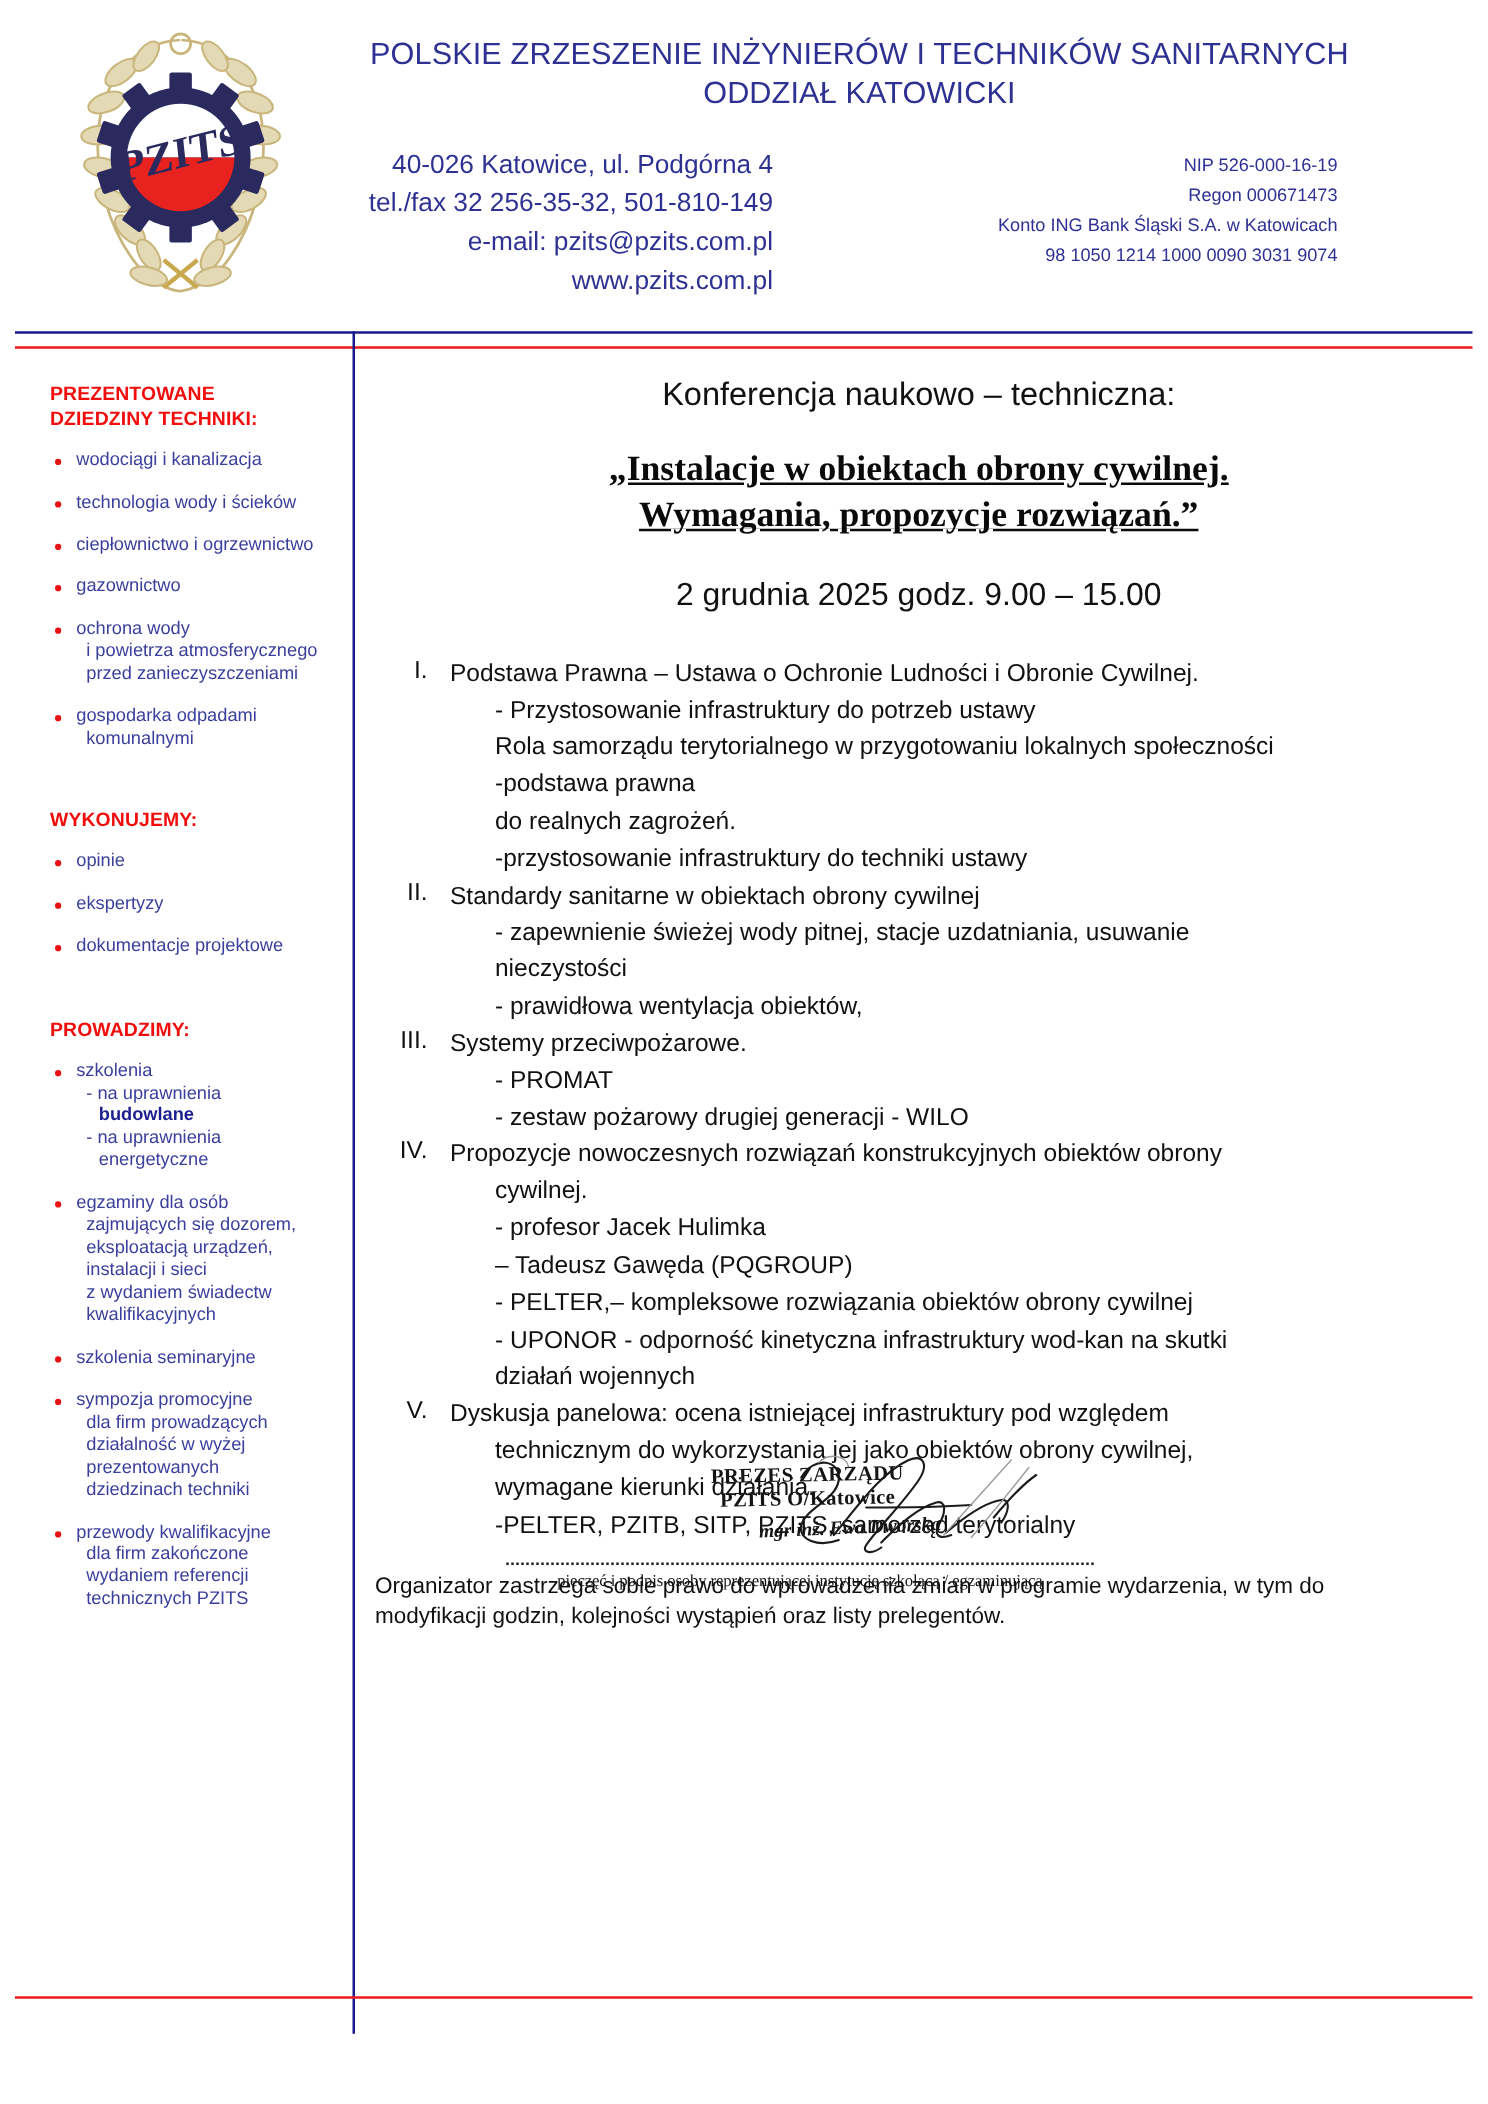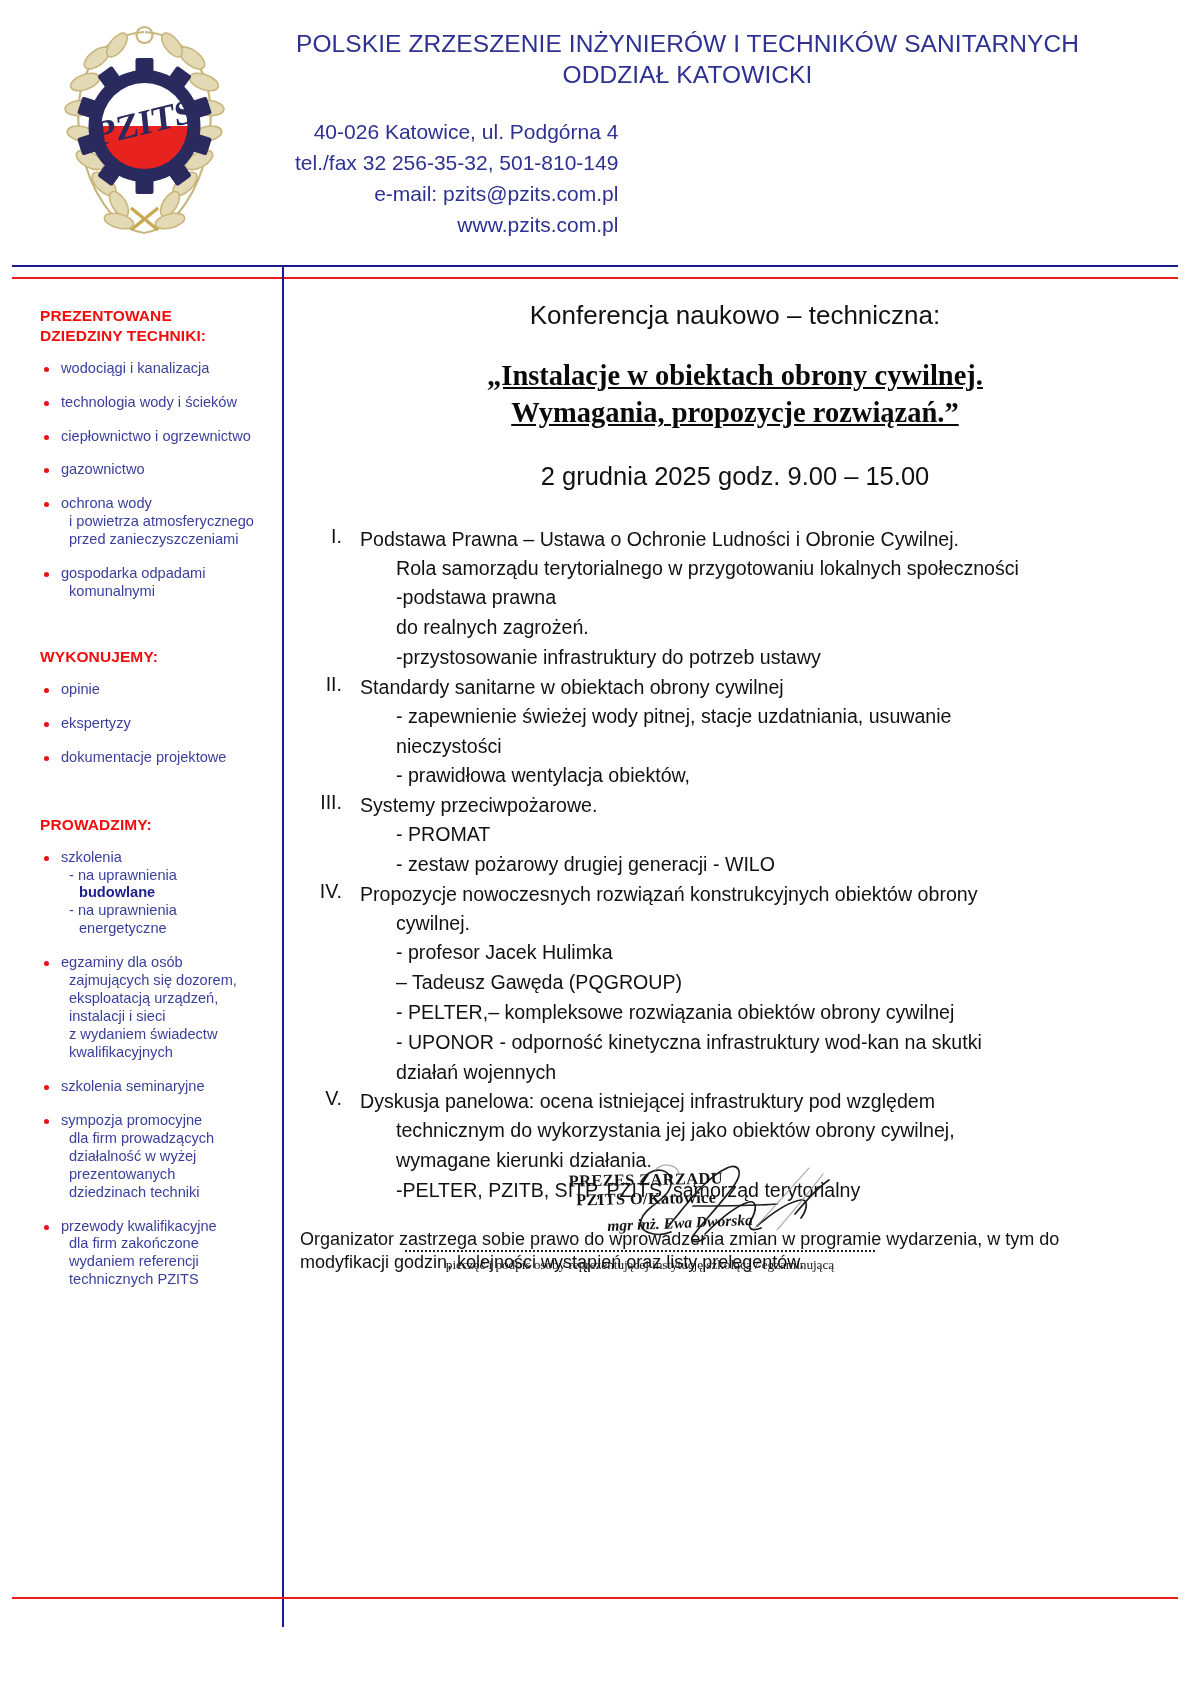--- a/index.html
+++ b/index.html
@@ -347,20 +347,26 @@
     <div>ODDZIAŁ KATOWICKI</div>
   </div>
 
   <div class="contact-left">
     <div>40-026 Katowice, ul. Podgórna 4</div>
     <div>tel./fax 32 256-35-32, 501-810-149</div>
     <div>e-mail: pzits@pzits.com.pl</div>
     <div>www.pzits.com.pl</div>
   </div>
 
+  <div class="contact-right">
+    <div>NIP 526-000-16-19</div>
+    <div>Regon 000671473</div>
+    <div>Konto ING Bank Śląski S.A. w Katowicach</div>
+    <div>98 1050 1214 1000 0090 3031 9074</div>
+  </div>
 </div>
 
 <div class="rule-navy-top"></div>
 <div class="rule-red-top"></div>
 <div class="divider-vert"></div>
 <div class="rule-red-bottom"></div>
 
 <div class="sidebar">
 
   <div class="side-head">
@@ -438,24 +444,25 @@
     <div>Wymagania, propozycje rozwiązań.”</div>
   </div>
 
   <div class="conf-date">2 grudnia 2025 godz. 9.00 – 15.00</div>
 
   <div class="program">
 
     <div class="prog-item">
       <span class="prog-num">I.</span>
       <div class="prog-head">Podstawa Prawna – Ustawa o Ochronie Ludności i Obronie Cywilnej.</div>
+      <div class="prog-sub">- Przystosowanie infrastruktury do potrzeb ustawy</div>
       <div class="prog-sub">Rola samorządu terytorialnego w przygotowaniu lokalnych społeczności</div>
       <div class="prog-sub">-podstawa prawna</div>
       <div class="prog-sub">do realnych zagrożeń.</div>
-      <div class="prog-sub">-przystosowanie infrastruktury do potrzeb ustawy</div>
+      <div class="prog-sub">-przystosowanie infrastruktury do techniki ustawy</div>
     </div>
 
     <div class="prog-item">
       <span class="prog-num">II.</span>
       <div class="prog-head">Standardy sanitarne w obiektach obrony cywilnej</div>
       <div class="prog-sub">- zapewnienie świeżej wody pitnej, stacje uzdatniania, usuwanie</div>
       <div class="prog-sub">nieczystości</div>
       <div class="prog-sub">- prawidłowa wentylacja obiektów,</div>
     </div>
 

